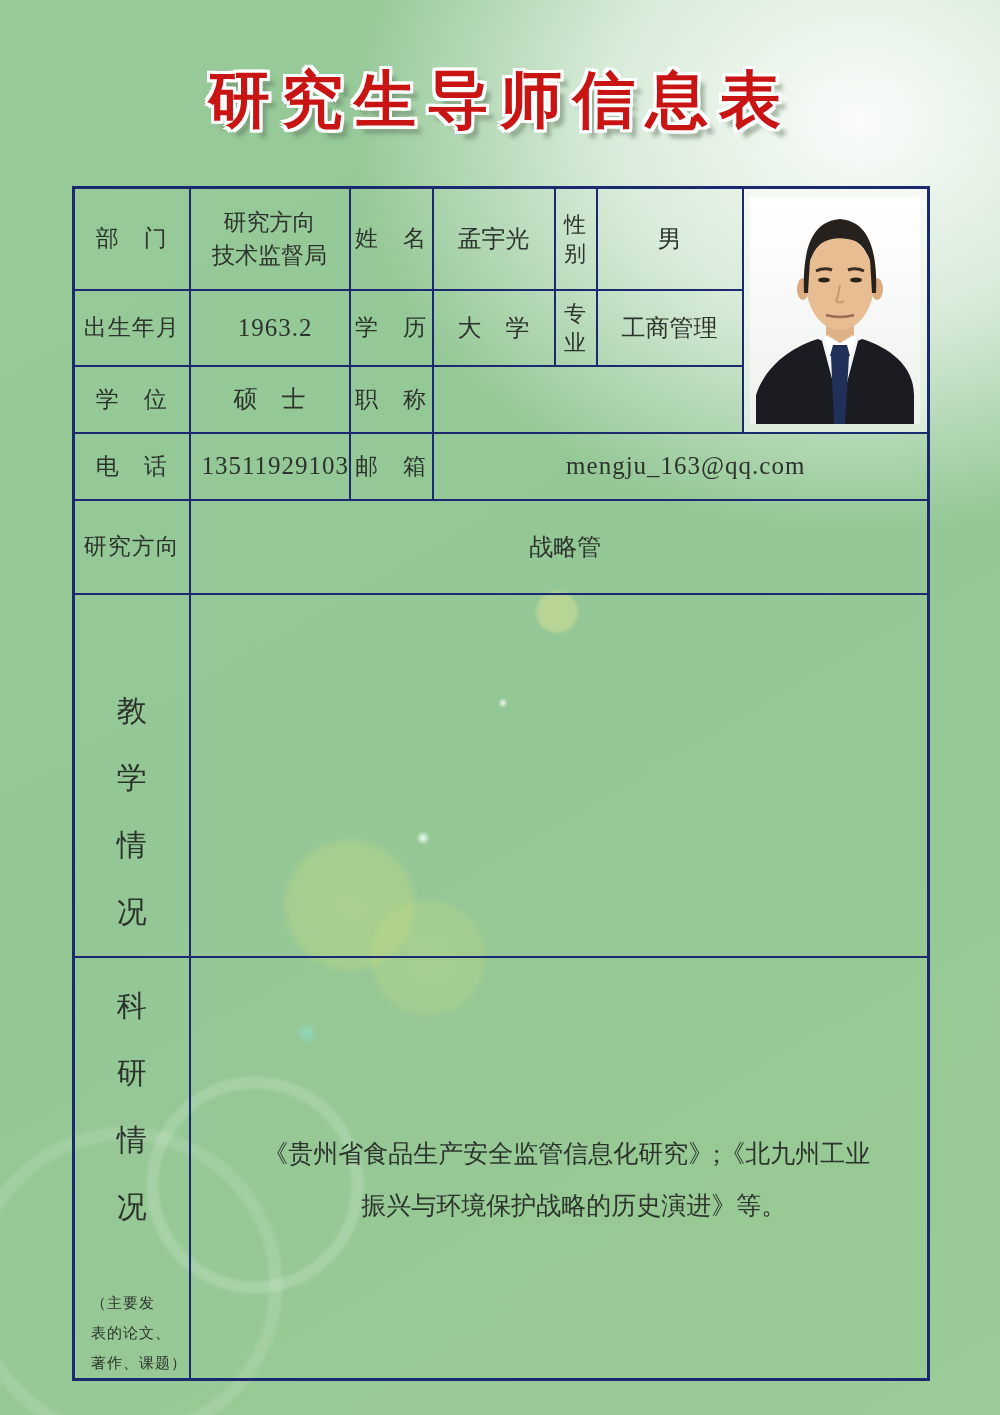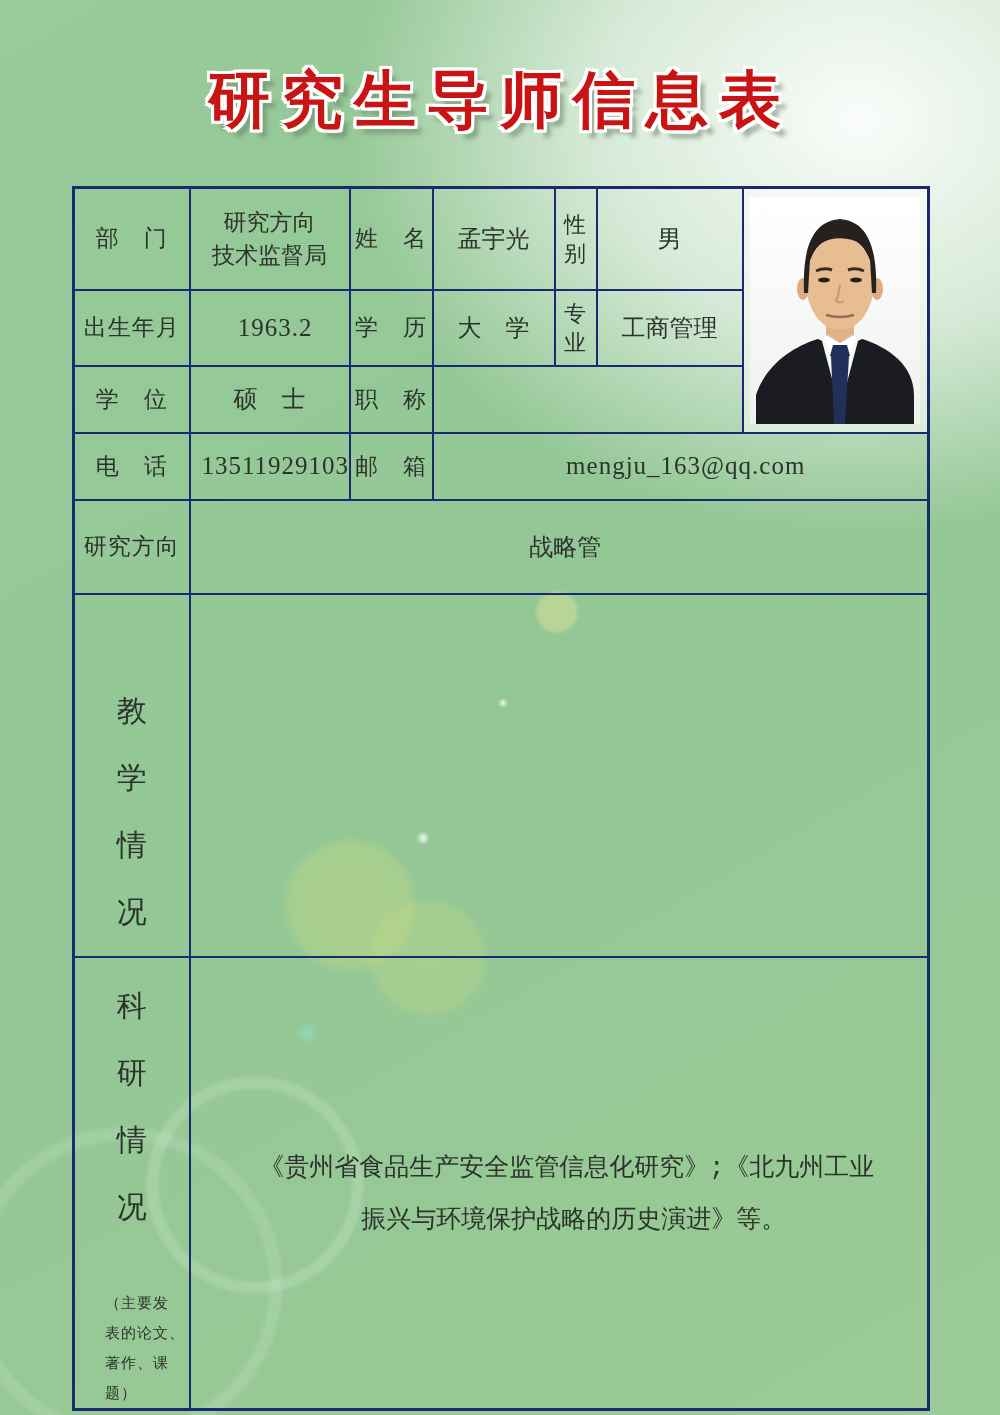--- a/index.html
+++ b/index.html
@@ -66,26 +66,26 @@
   .blc-inner { display:flex; flex-direction:column; height:100%; align-items:center; }
   .vchar { font-size:30px; line-height:1; }
   .teach .vchar { margin-top:37px; }
   .teach .vchar:first-child { margin-top:72px; }
   .res .vchar { margin-top:37px; }
   .res .vchar:first-child { margin-top:33px; }
   .note {
     margin-top:66px;
     align-self:flex-start;
     text-align:left;
-    padding-left:30px;
+    padding-left:16px;
     font-size:15px;
     line-height:30px;
     letter-spacing:1px;
   }
-  .content-cell { vertical-align:top; text-align:left;font-family:Liberation Mono, monospace; }
+  .content-cell { vertical-align:top; text-align:left; }
   .research-text { padding:24px 26px 0 42px; font-size:25px; line-height:52px; }
   .research-text .l2 { margin-left:14px;text-align:center; }
   .dir-val { font-size:24px;padding-left:13px; }
 </style>
 </head>
 <body>
 
 <div class="page">
 
   <div class="title">研究生导师信息表</div>

